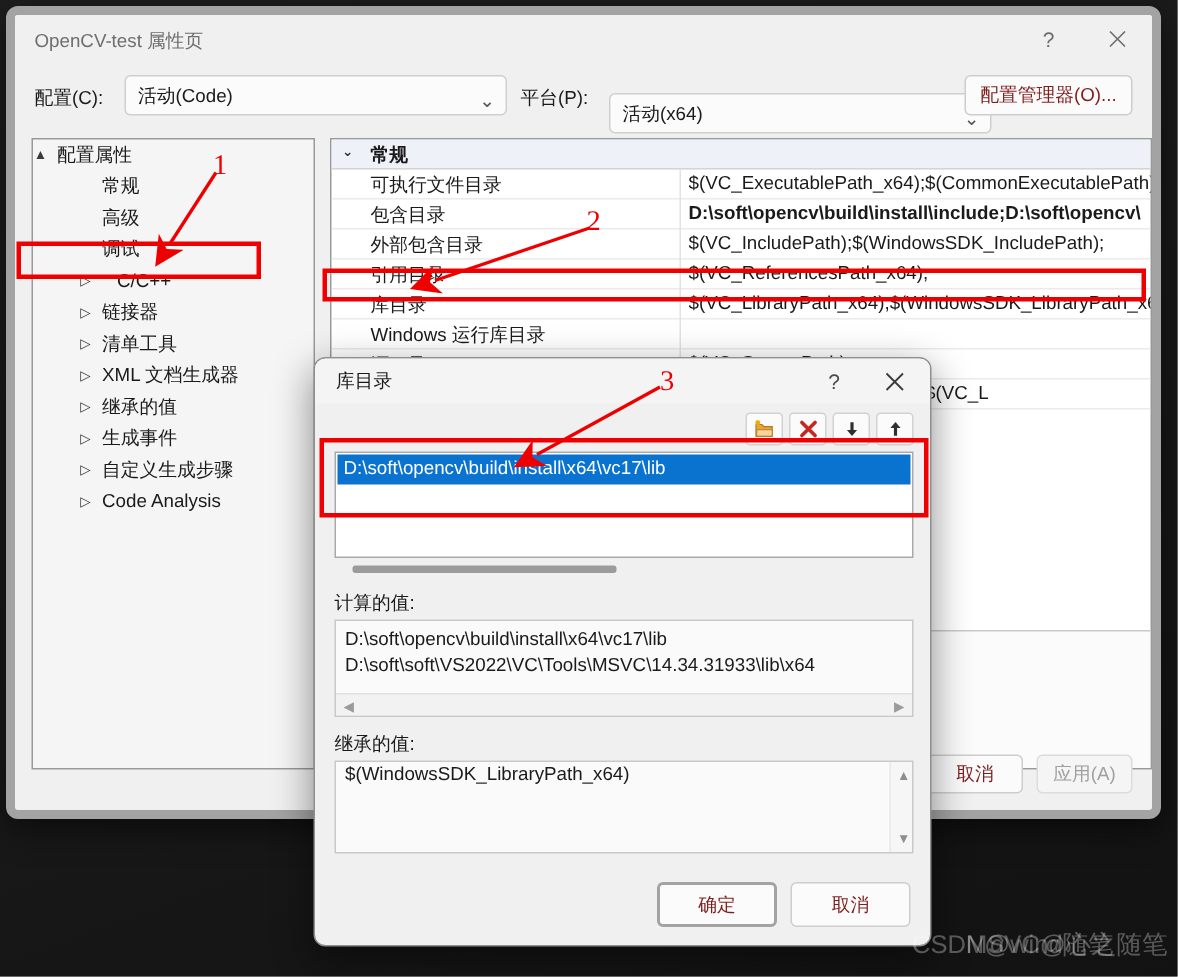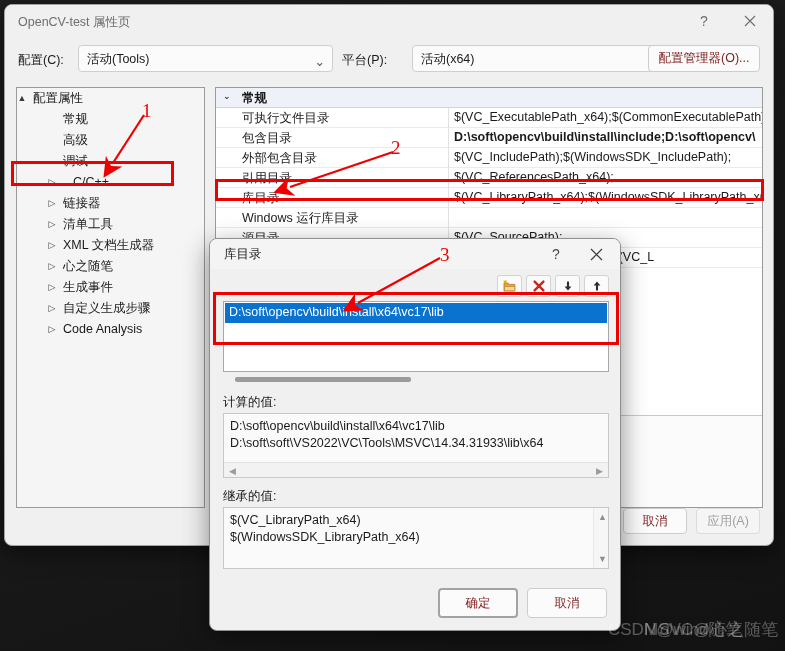--- a/index.html
+++ b/index.html
@@ -11,21 +11,21 @@
     font-size:12px; color:#1a1a1a;
     overflow:hidden; position:relative;
   }
 
   
   #desktop { position:absolute; inset:0; background:linear-gradient(160deg,#1e1e1e 0%,#181818 60%,#121212 100%); }
 
   
   #propwin {
     position:absolute; left:4px; top:4px; width:770px; height:542px;
-    background:#f0f0f0; border:1px solid #a3a3a3; border-radius:8px;
+    background:#f0f0f0; border:6px solid #a3a3a3; border-radius:8px;
     box-shadow:0 6px 22px rgba(0,0,0,.55);
     overflow:hidden;
   }
   #titlebar { height:34px; position:relative; background:#f0f0f0; }
   #titlebar .title {
     position:absolute; left:13px; top:9px; font-size:12.5px; color:#6e6e6e;
   }
   .capbtn {
     position:absolute; top:0; width:46px; height:32px;
     display:flex; align-items:center; justify-content:center;
@@ -154,25 +154,25 @@
     <div class="capbtn" id="cap-close">
       <svg width="12" height="12" viewBox="0 0 12 12">
         <path d="M1 1 L11 11 M11 1 L1 11" stroke="#6d6d6d" stroke-width="1.1" fill="none"></path>
       </svg>
     </div>
   </div>
 
   <div id="cfgrow">
     <div class="lbl" style="left:13px;">配置(C):</div>
     <div class="combo" style="left:73px; width:255px;">
-      <span>活动(Tools)</span>
+      <span>活动(Code)</span>
       <span class="chev">⌄</span>
     </div>
     <div class="lbl" style="left:337px;">平台(P):</div>
-    <div class="combo" style="left:407px; width:255px;">
+    <div class="combo" style="left:396px; width:255px;margin-top:12px;">
       <span>活动(x64)</span>
       <span class="chev">⌄</span>
     </div>
     <div class="btn" id="cfgmgr">
       <span>配置管理器(O)...</span>
     </div>
   </div>
 
   <div id="tree">
       <div class="tnode">
@@ -202,21 +202,21 @@
       <div class="tnode">
         <span class="tw" style="left: 28px;">▷</span>
         <span class="tl" style="left: 46px;">清单工具</span>
       </div>
       <div class="tnode">
         <span class="tw" style="left: 28px;">▷</span>
         <span class="tl" style="left: 46px;">XML 文档生成器</span>
       </div>
       <div class="tnode">
         <span class="tw" style="left: 28px;">▷</span>
-        <span class="tl" style="left: 46px;">心之随笔</span>
+        <span class="tl" style="left: 46px;">继承的值</span>
       </div>
       <div class="tnode">
         <span class="tw" style="left: 28px;">▷</span>
         <span class="tl" style="left: 46px;">生成事件</span>
       </div>
       <div class="tnode">
         <span class="tw" style="left: 28px;">▷</span>
         <span class="tl" style="left: 46px;">自定义生成步骤</span>
       </div>
       <div class="tnode">
@@ -330,21 +330,20 @@
     <div class="line" style="padding-top:4px;">D:\soft\opencv\build\install\x64\vc17\lib</div>
     <div class="line">D:\soft\soft\VS2022\VC\Tools\MSVC\14.34.31933\lib\x64</div>
     <div class="hsb">
       <span class="ar" style="left:5px;">◀</span>
       <span class="ar" style="right:5px;">▶</span>
     </div>
   </div>
 
   <div class="sectlbl" style="left:13px; top:249px;">继承的值:</div>
   <div class="robox" style="left:13px; top:268px; width:386px; height:62px;">
-    <div class="line" style="padding-top:4px;">$(VC_LibraryPath_x64)</div>
     <div class="line">$(WindowsSDK_LibraryPath_x64)</div>
     <div class="vsb">
       <span class="ar" style="top:4px;">▲</span>
       <span class="ar" style="bottom:4px;">▼</span>
     </div>
   </div>
 
   <div id="dlgbtns">
     <div class="btn primary">
       <span>确定</span>

